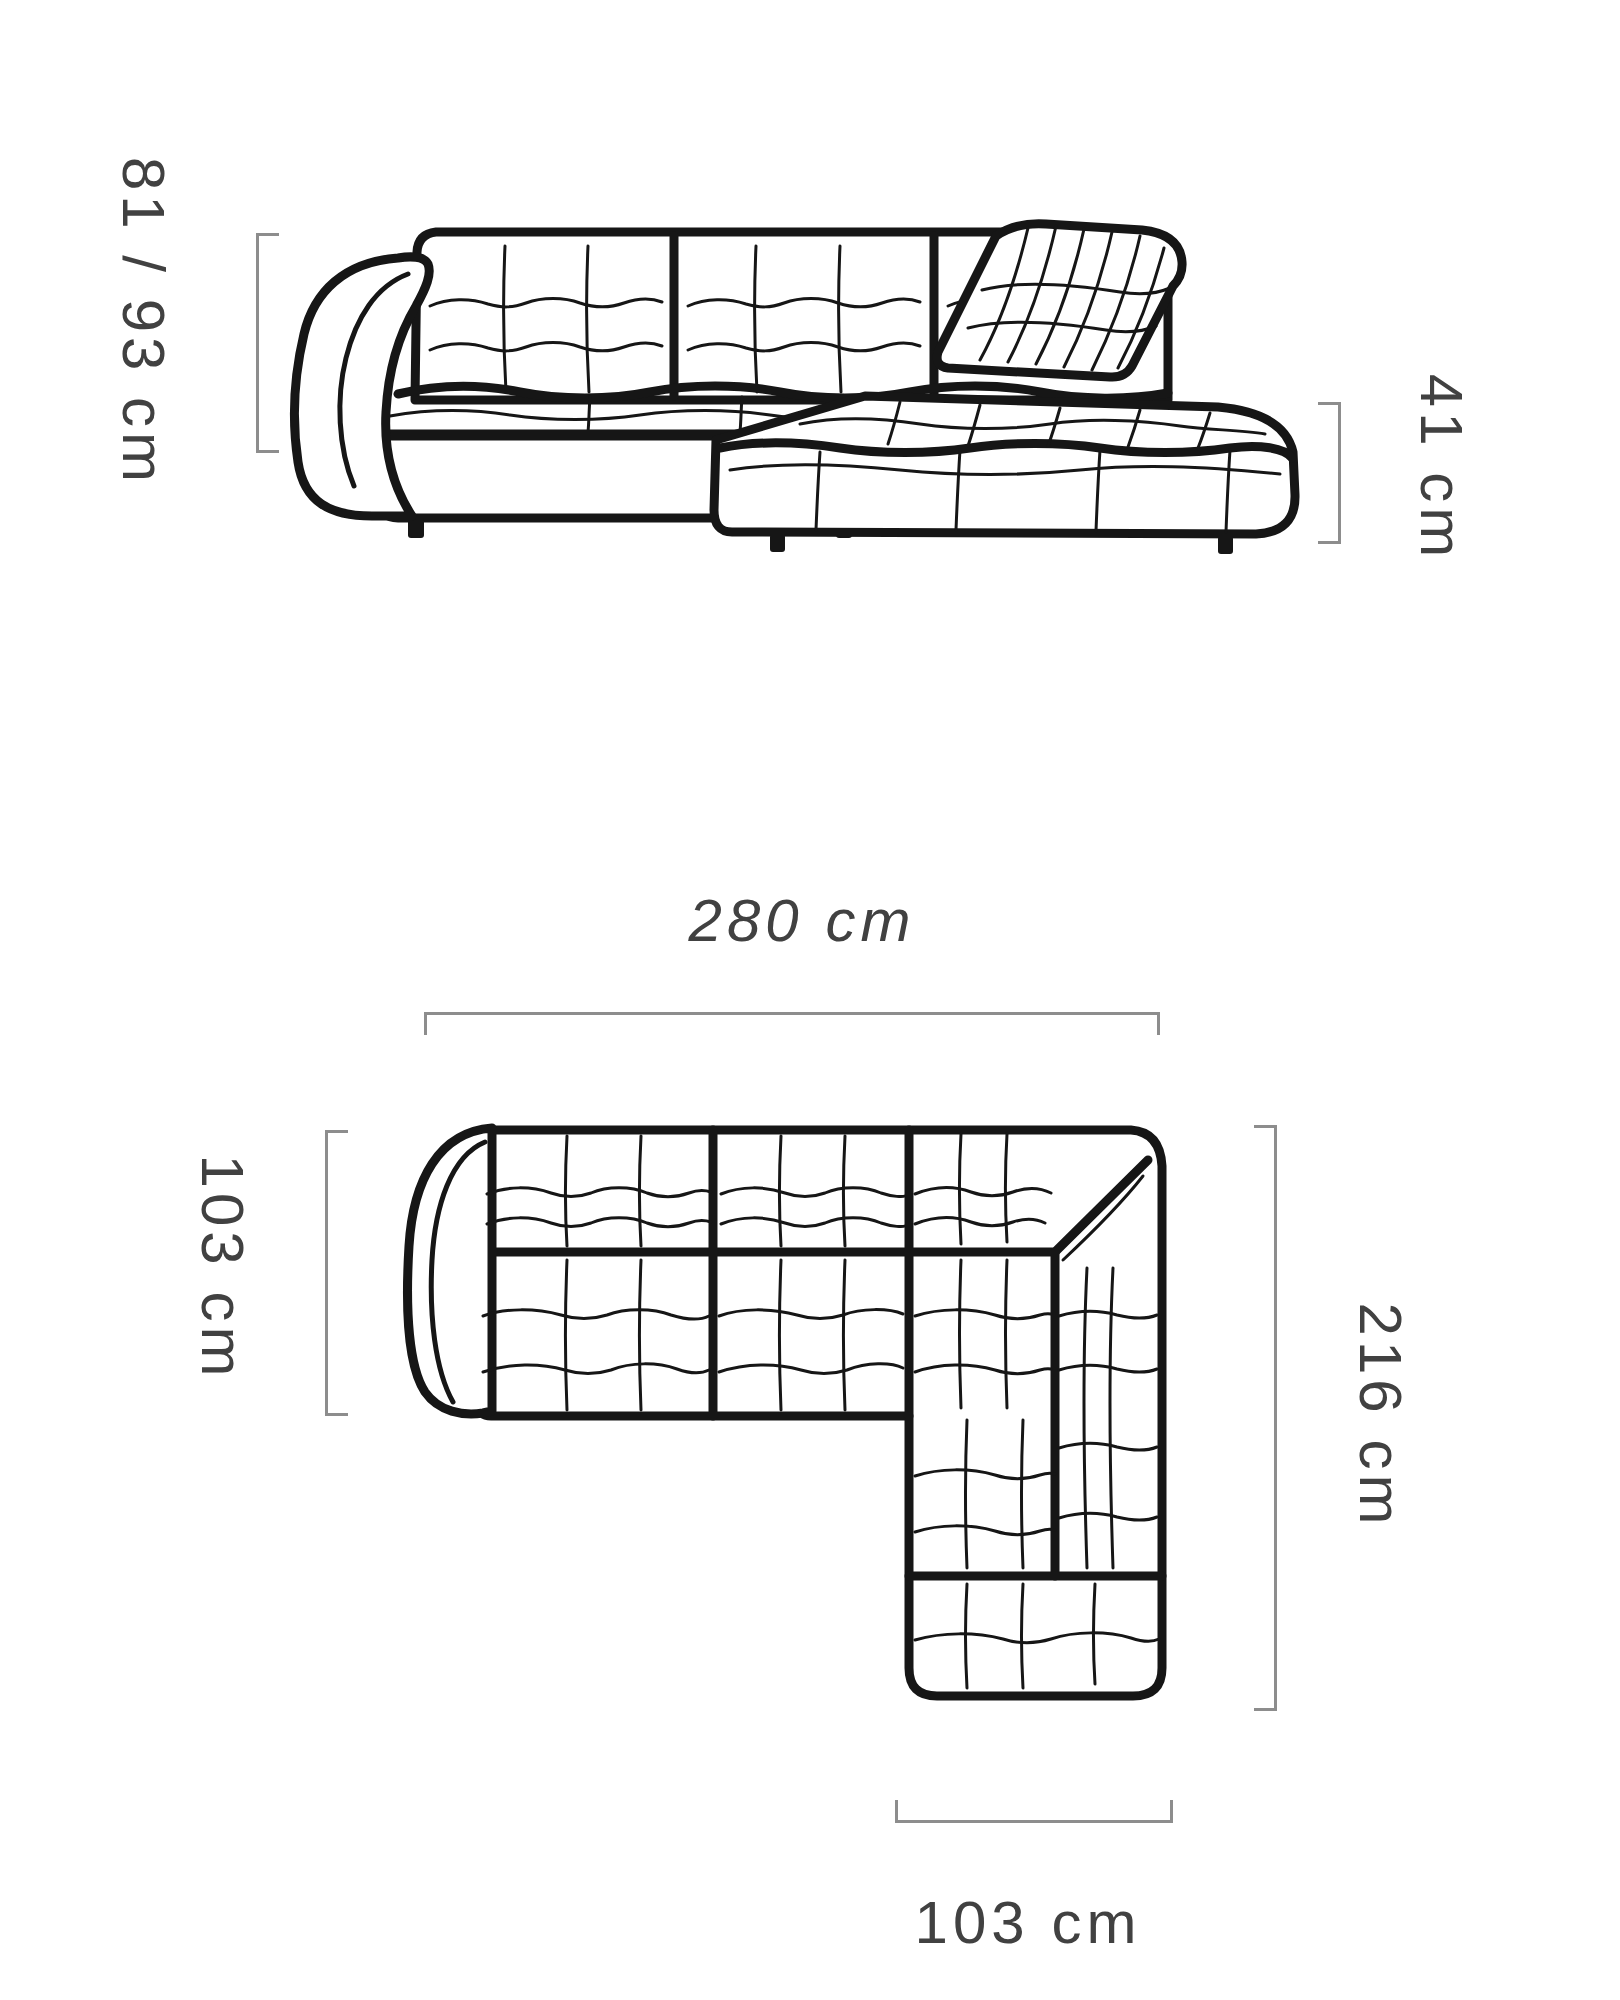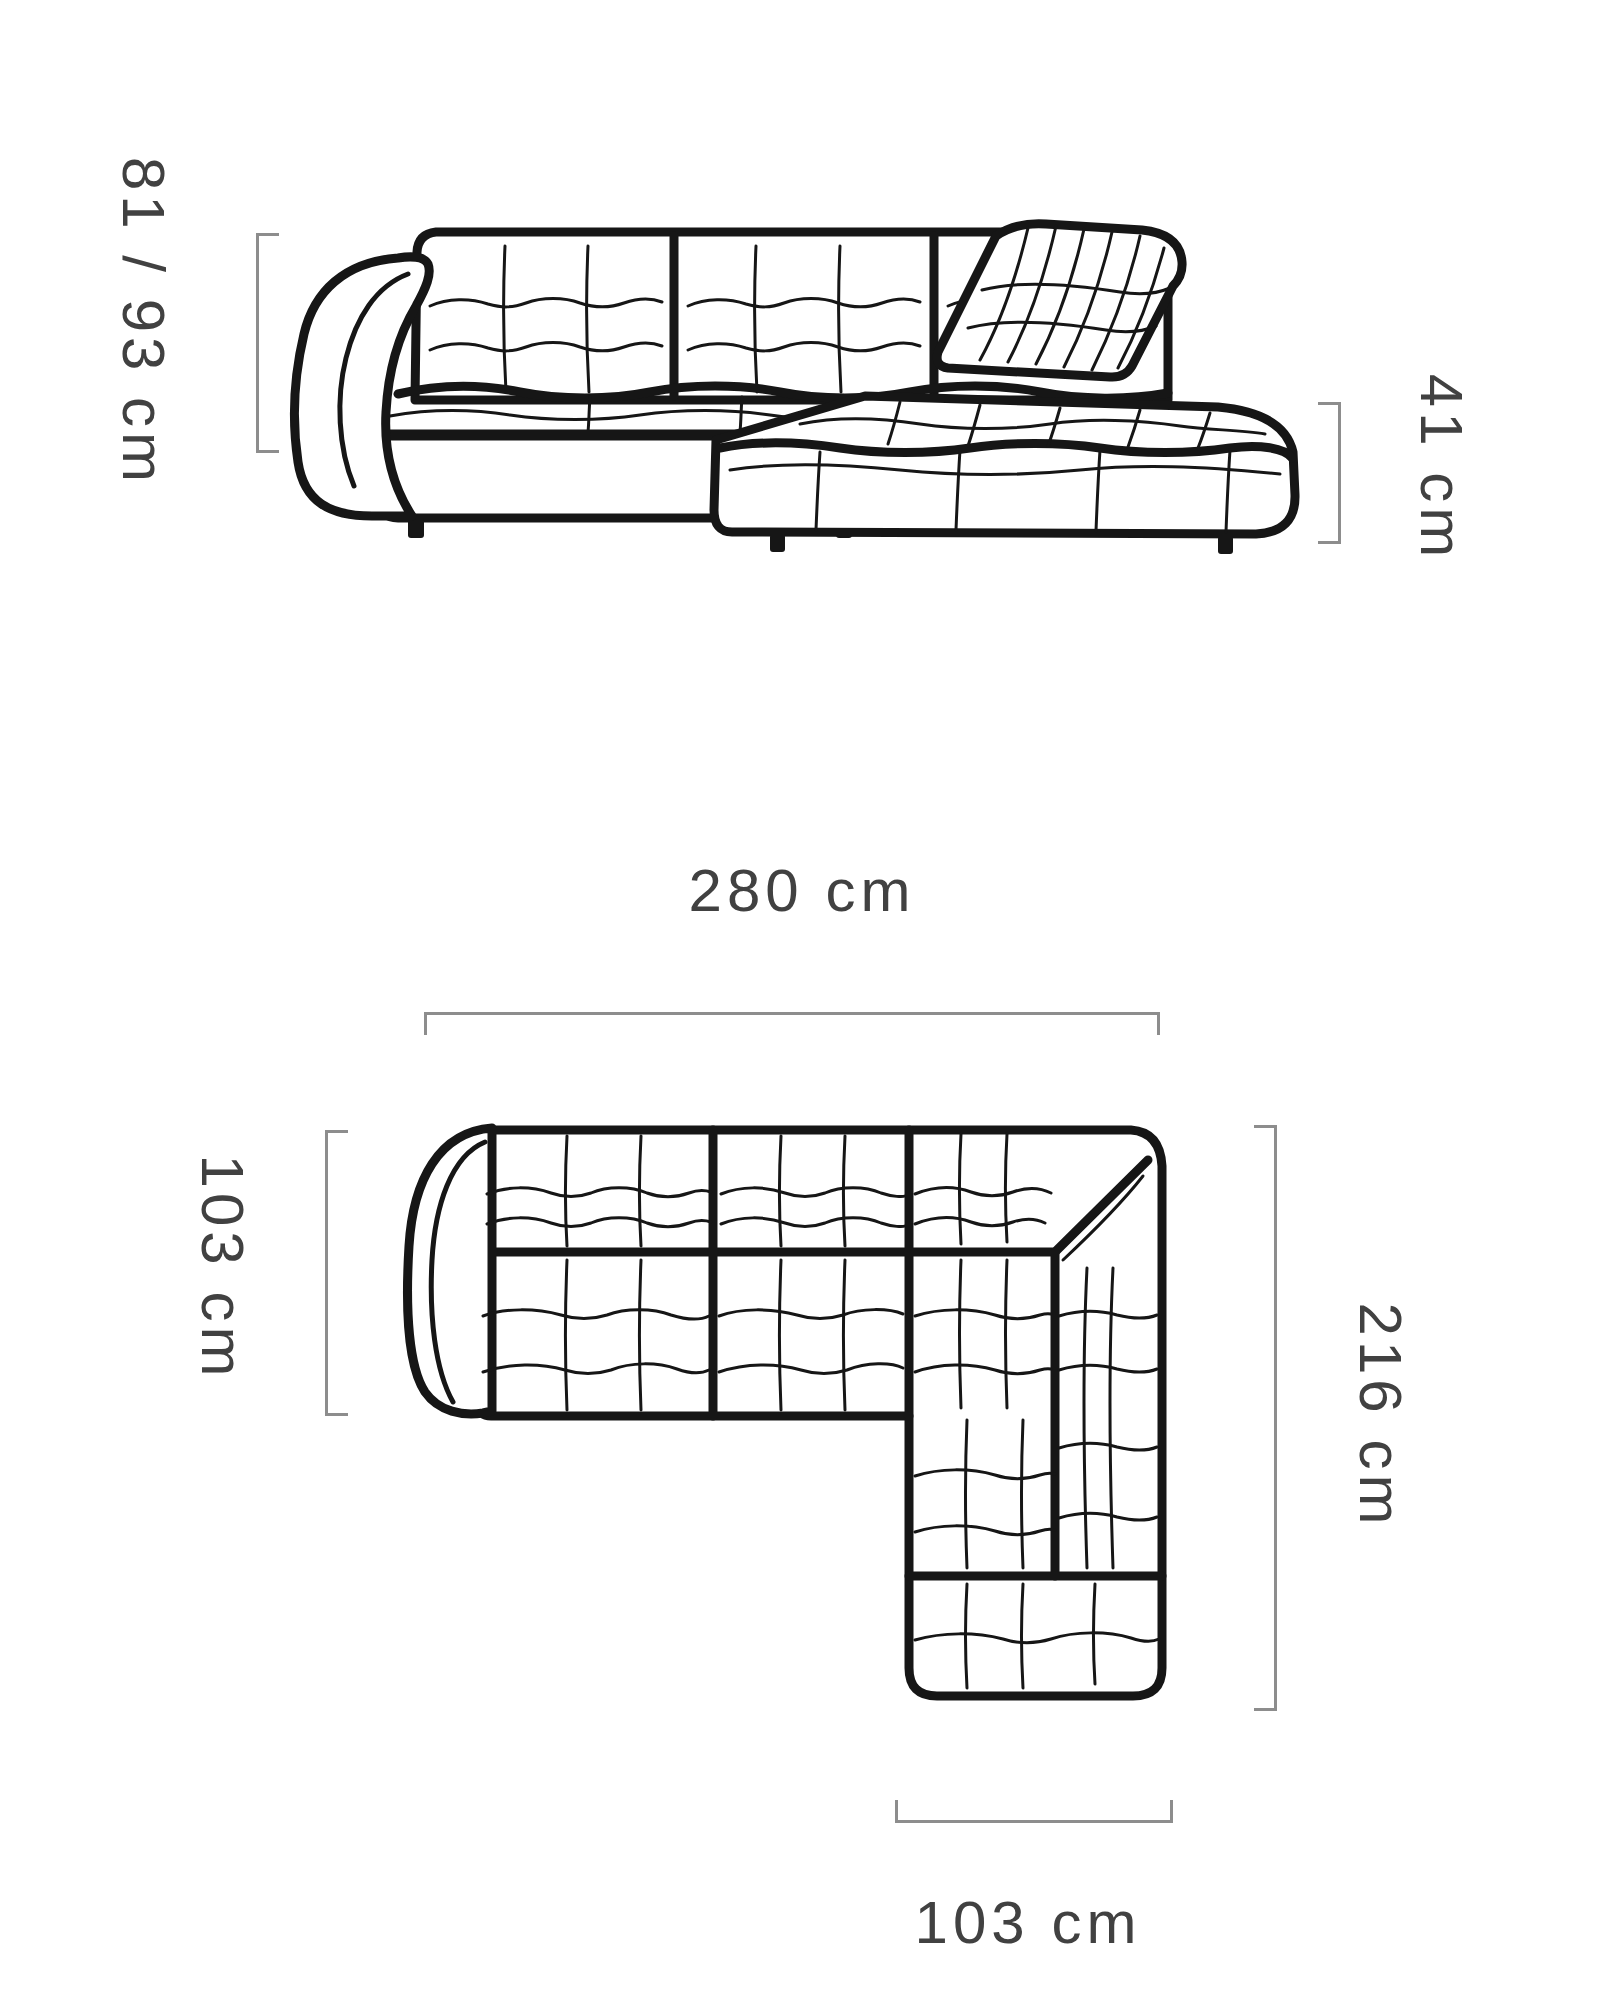--- a/index.html
+++ b/index.html
@@ -154,21 +154,21 @@
     <path class="line thin" d="M 520,358 C 545,350 575,350 600,357 C 615,362 630,362 645,357 Q 654,354 660,356"></path>
     <path class="line thin" d="M 520,414 C 545,406 575,406 600,413 C 615,418 630,418 645,413 Q 654,410 660,412"></path>
 
     <path class="line thin" d="M 572,466 C 570,500 570,535 572,570"></path>
     <path class="line thin" d="M 628,466 C 626,500 626,535 628,570"></path>
     <path class="line thin" d="M 700,466 C 698,500 698,535 700,566"></path>
     <path class="line thin" d="M 520,522 C 548,514 580,514 608,521 C 624,526 640,526 656,521 C 680,513 712,513 736,520 C 748,524 758,524 764,521"></path>
   </svg>
 
   <div class="bracket" style="left:424px;top:1012px;width:730px;height:20px;border-top-width:3px;border-left-width:3px;border-right-width:3px;"></div>
-  <span class="dim-label" style="left:802px;top:890px;">280 cm</span>
+  <span class="dim-label" style="left:802px;top:920px;font-style:italic;">280 cm</span>
 
   <div class="bracket" style="left:325px;top:1130px;width:20px;height:280px;border-left-width:3px;border-top-width:3px;border-bottom-width:3px;"></div>
   <span class="dim-label vert" style="left:222px;top:1268px;">103 cm</span>
 
   <div class="bracket" style="left:1254px;top:1125px;width:20px;height:580px;border-right-width:3px;border-top-width:3px;border-bottom-width:3px;"></div>
   <span class="dim-label vert" style="left:1380px;top:1416px;">216 cm</span>
 
   <div class="bracket" style="left:895px;top:1800px;width:272px;height:20px;border-bottom-width:3px;border-left-width:3px;border-right-width:3px;"></div>
   <span class="dim-label" style="left:1028px;top:1922px;">103 cm</span>
 

